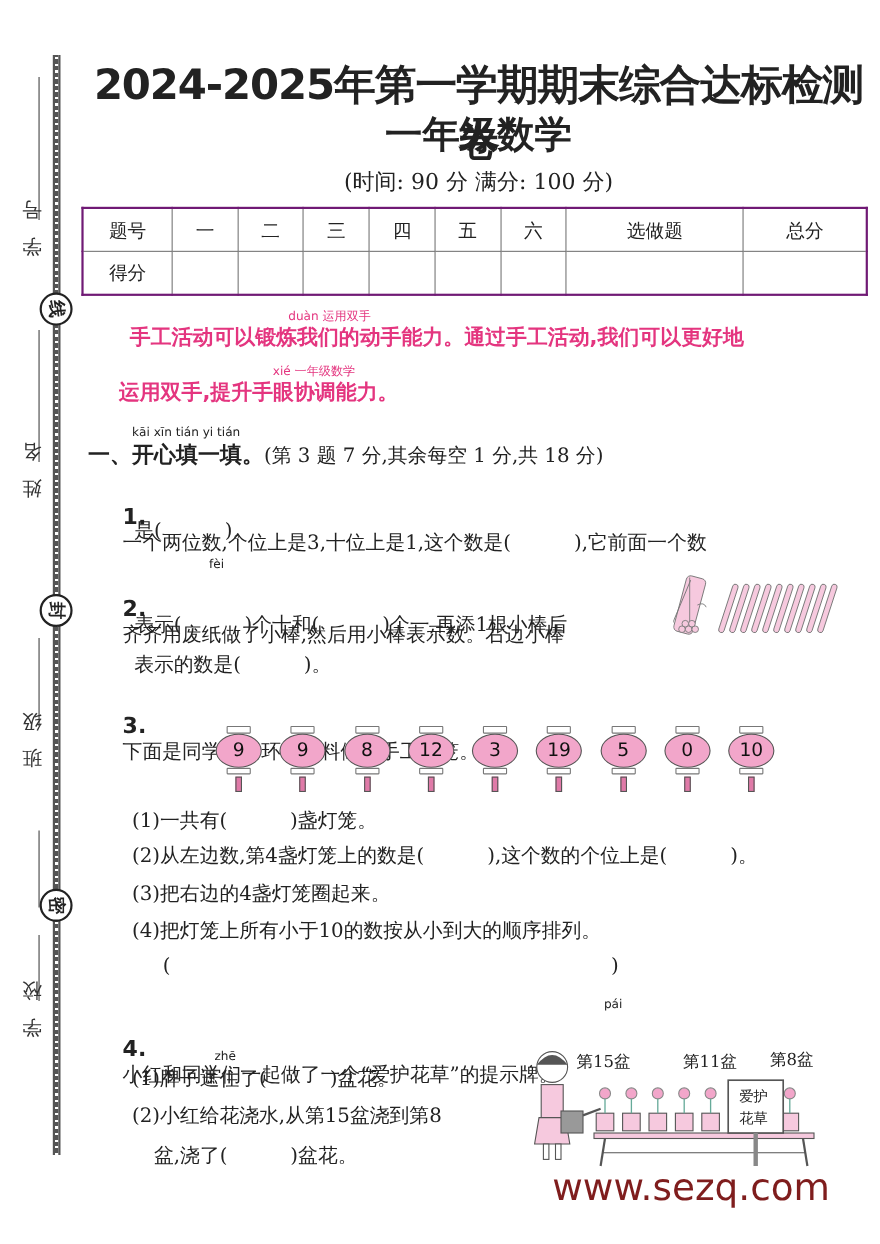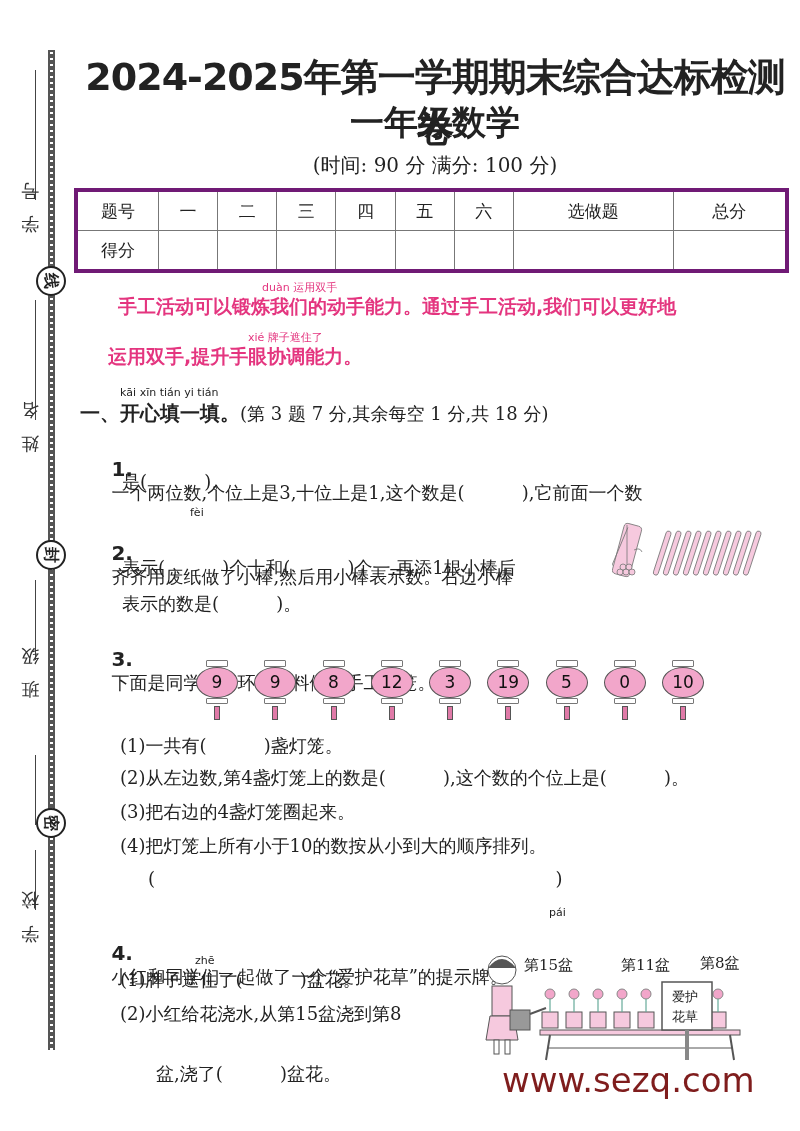--- a/index.html
+++ b/index.html
@@ -19,21 +19,21 @@
 
   .title { position:absolute; left:70px; top:52px; width:730px; text-align:center;
            font-family:"DejaVu Sans", sans-serif; font-size:38px; font-weight:bold; letter-spacing:-1px; }
   .subtitle { position:absolute; left:70px; top:100px; width:730px; text-align:center;
            font-family:"DejaVu Sans", sans-serif; font-size:34px; font-weight:bold; }
   .timeline { position:absolute; left:70px; top:152px; width:730px; text-align:center; font-size:20px; }
 
   table.score { position:absolute; left:74px; top:188px; width:715px; border-collapse:collapse;
                 font-family:"DejaVu Sans", sans-serif; font-size:17px; }
   table.score td { border:1px solid #777; height:36px; text-align:center; }
-  table.score { border:4px solid #701a75; }
+  table.score { border:2px solid #701a75; }
 
   .pink { position:absolute; color:#e4357f; font-family:"DejaVu Sans", sans-serif; font-weight:bold; font-size:19px; }
   .py { position:absolute; font-family:"DejaVu Sans", sans-serif; font-size:11px; font-weight:normal; }
   .py.pk { color:#e4357f; }
 
   .line { position:absolute; font-size:18px; white-space:pre; }
   .sec-head { position:absolute; left:80px; top:428px; font-size:18px; }
   .sec-head b { font-family:"DejaVu Sans", sans-serif; font-size:20px; }
   .qn { font-family:"DejaVu Sans", sans-serif; font-weight:bold; font-size:20px; }
 
@@ -93,21 +93,21 @@
     <td></td>
     <td></td>
     <td></td>
     <td></td>
   </tr>
 </tbody>
   </table>
 
 <span class="py pk" style="left:262px;top:280px;">duàn 运用双手</span>
 <div class="pink" style="left:118px;top:294px;">手工活动可以锻炼我们的动手能力。通过手工活动,我们可以更好地</div>
-<span class="py pk" style="left:248px;top:330px;">xié 牌子遮住了</span>
+<span class="py pk" style="left:248px;top:330px;">xié 一年级数学</span>
 <div class="pink" style="left:80px;top:344px;margin-left:28px;">运用双手,提升手眼协调能力。</div>
 
 <span class="py" style="left:120px;top:386px;">kāi xīn tián yi tián</span>
 <div class="sec-head" style="top:400px;">
   <b>一、开心填一填。</b><span>(第 3 题 7 分,其余每空 1 分,共 18 分)</span>
 </div>
 
 <div class="line" style="left:100px;top:436px;">
   <span class="qn">1.</span>
   <span>一个两位数,个位上是3,十位上是1,这个数是(          ),它前面一个数</span>
@@ -217,21 +217,21 @@
 <div class="line" style="left:148px;top:868px;">(                                                                      )</div>
 
 <span class="py" style="left:549px;top:906px;">pái</span>
 <div class="line" style="left:100px;top:920px;">
   <span class="qn">4.</span>
   <span>小红和同学们一起做了一个“爱护花草”的提示牌。</span>
 </div>
 <span class="py" style="left:195px;top:954px;">zhē</span>
 <div class="line" style="left:120px;top:968px;">(1)牌子遮住了(          )盆花。</div>
 <div class="line" style="left:120px;top:1002px;">(2)小红给花浇水,从第15盆浇到第8</div>
-<div class="line" style="left:156px;top:1038px;margin-top:24px;">盆,浇了(          )盆花。</div>
+<div class="line" style="left:140px;top:1038px;">盆,浇了(          )盆花。</div>
 
 <div class="scene">
   <svg width="290" height="115" viewBox="0 0 290 115" style="position:absolute;left:0;top:0;">
 
     <circle cx="22" cy="20" r="14" fill="#fff" stroke="#555"></circle>
     <path d="M8 18 q14 -18 28 0" fill="#555"></path>
     <rect x="12" y="36" width="20" height="30" fill="#f6c9de" stroke="#555"></rect>
     <path d="M10 66 l24 0 l4 24 l-32 0 z" fill="#f6c9de" stroke="#555"></path>
     <rect x="14" y="90" width="5" height="14" fill="#fff" stroke="#555"></rect>
     <rect x="25" y="90" width="5" height="14" fill="#fff" stroke="#555"></rect>

